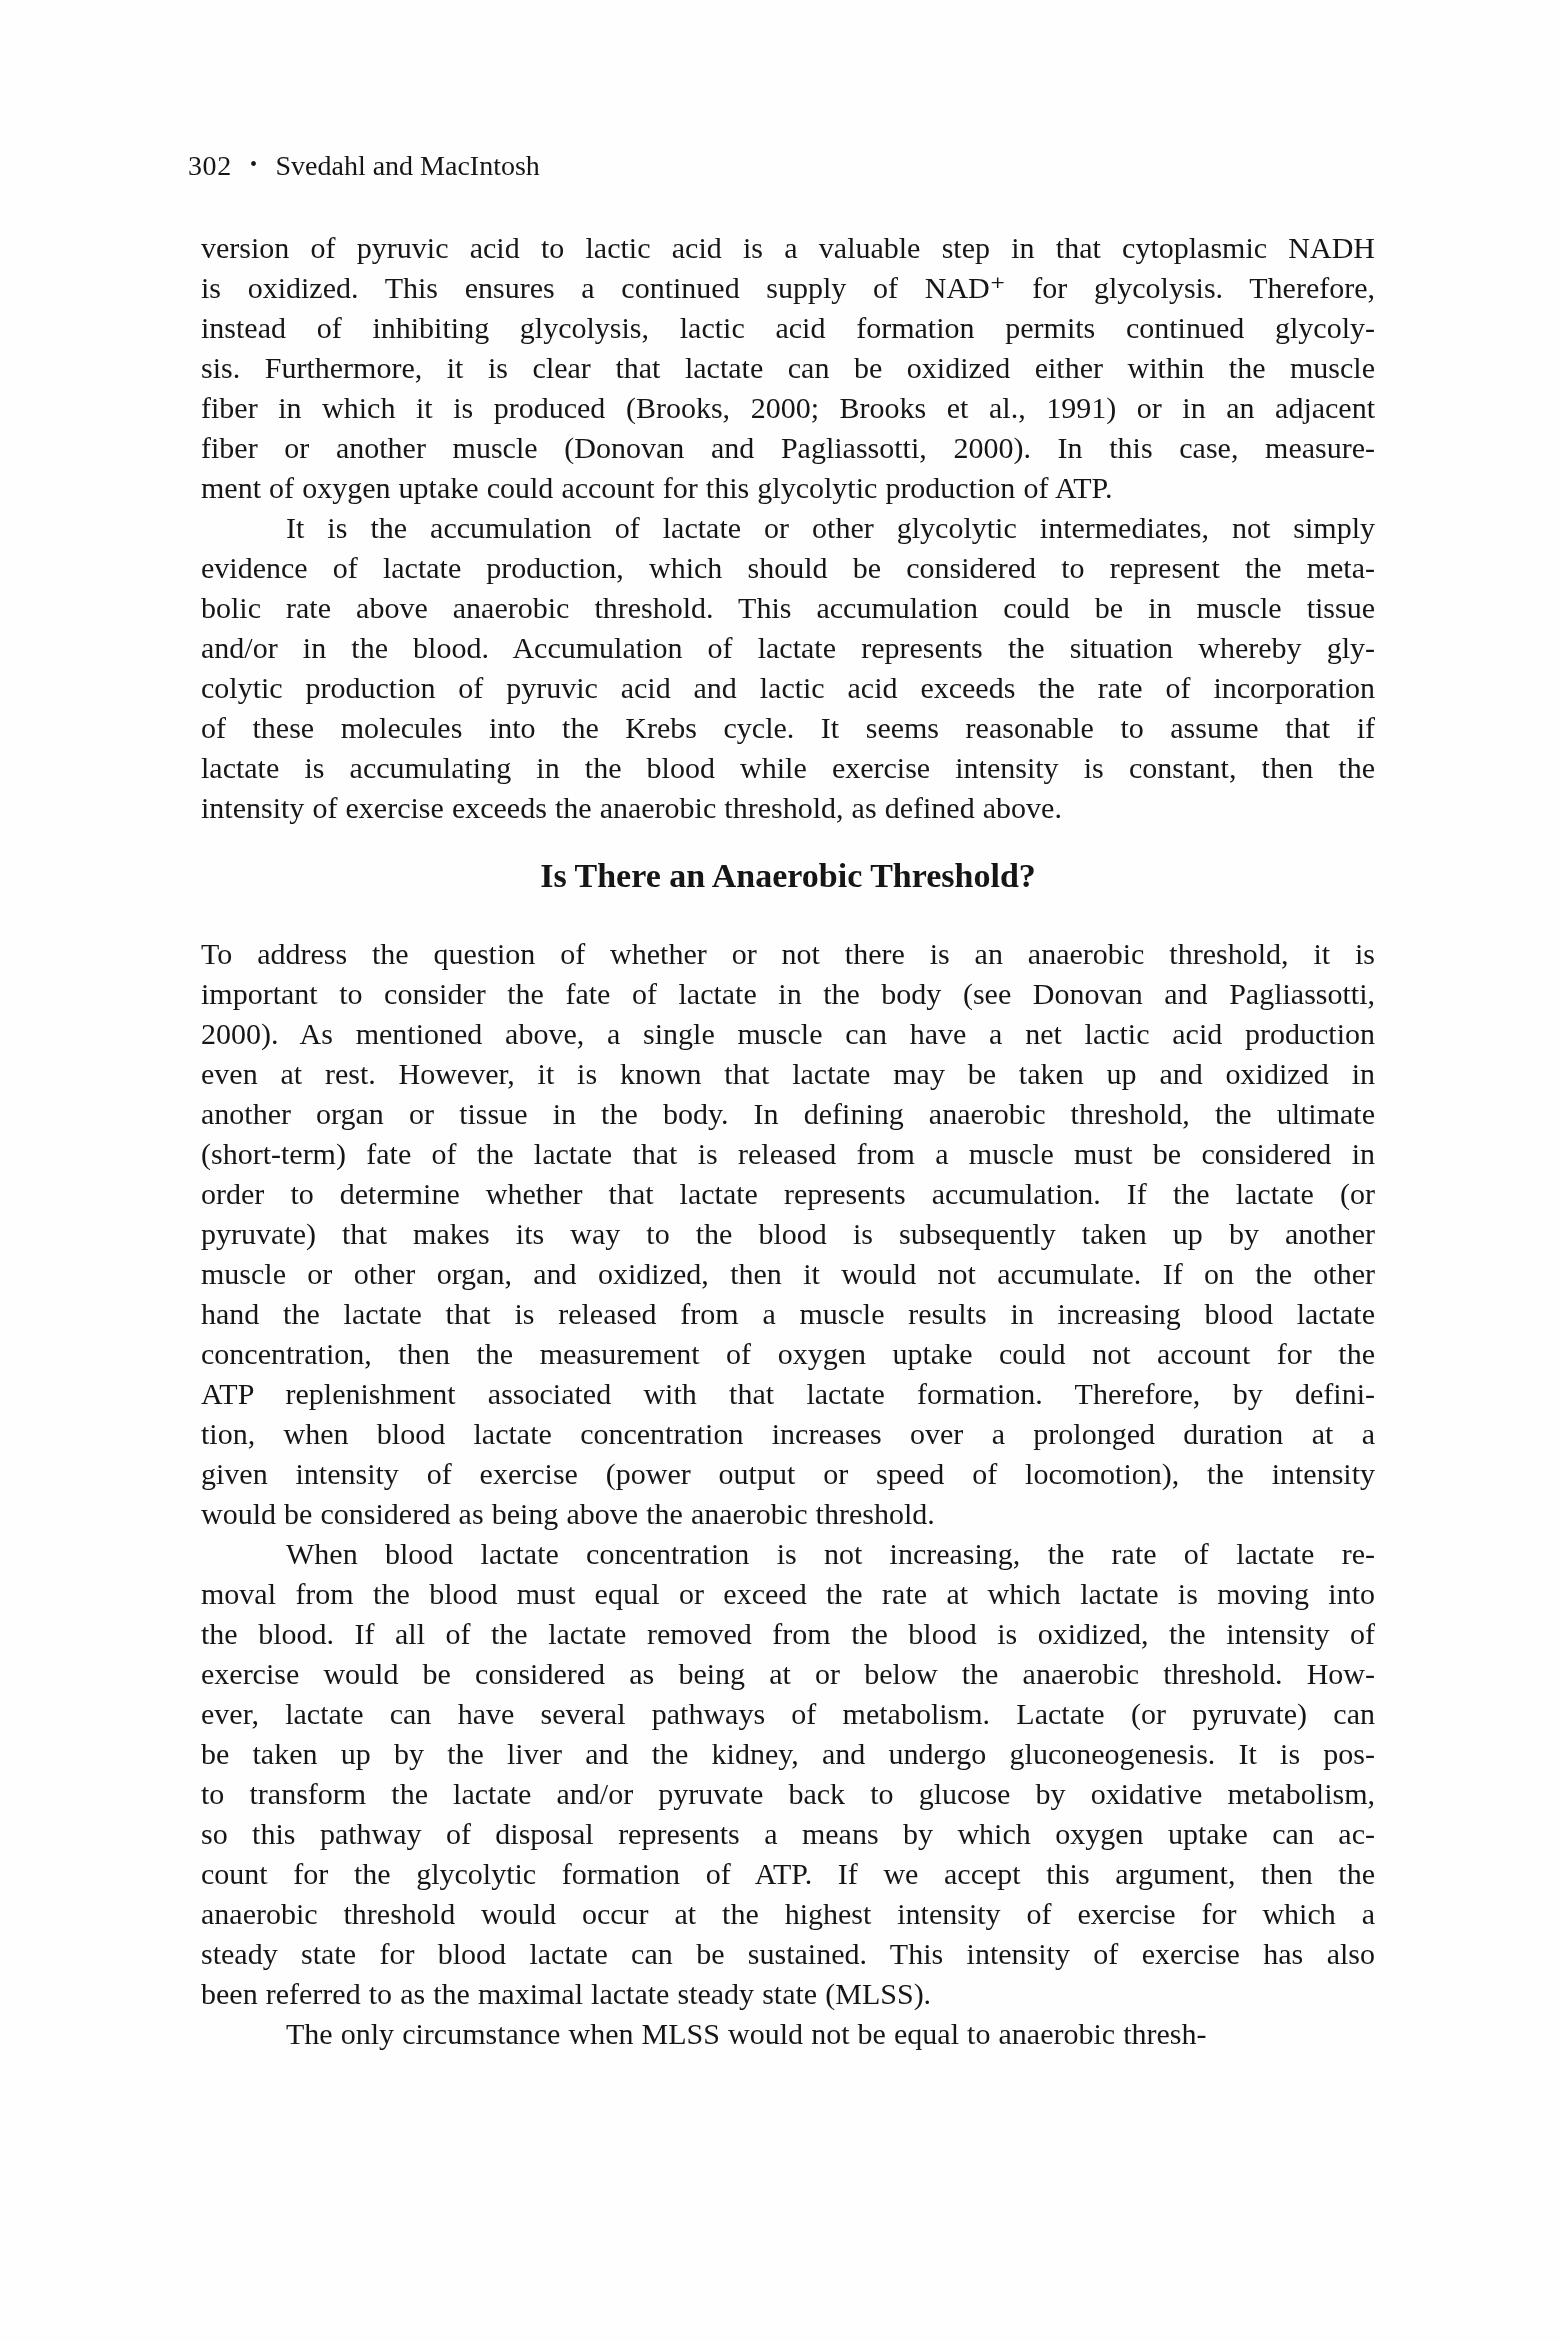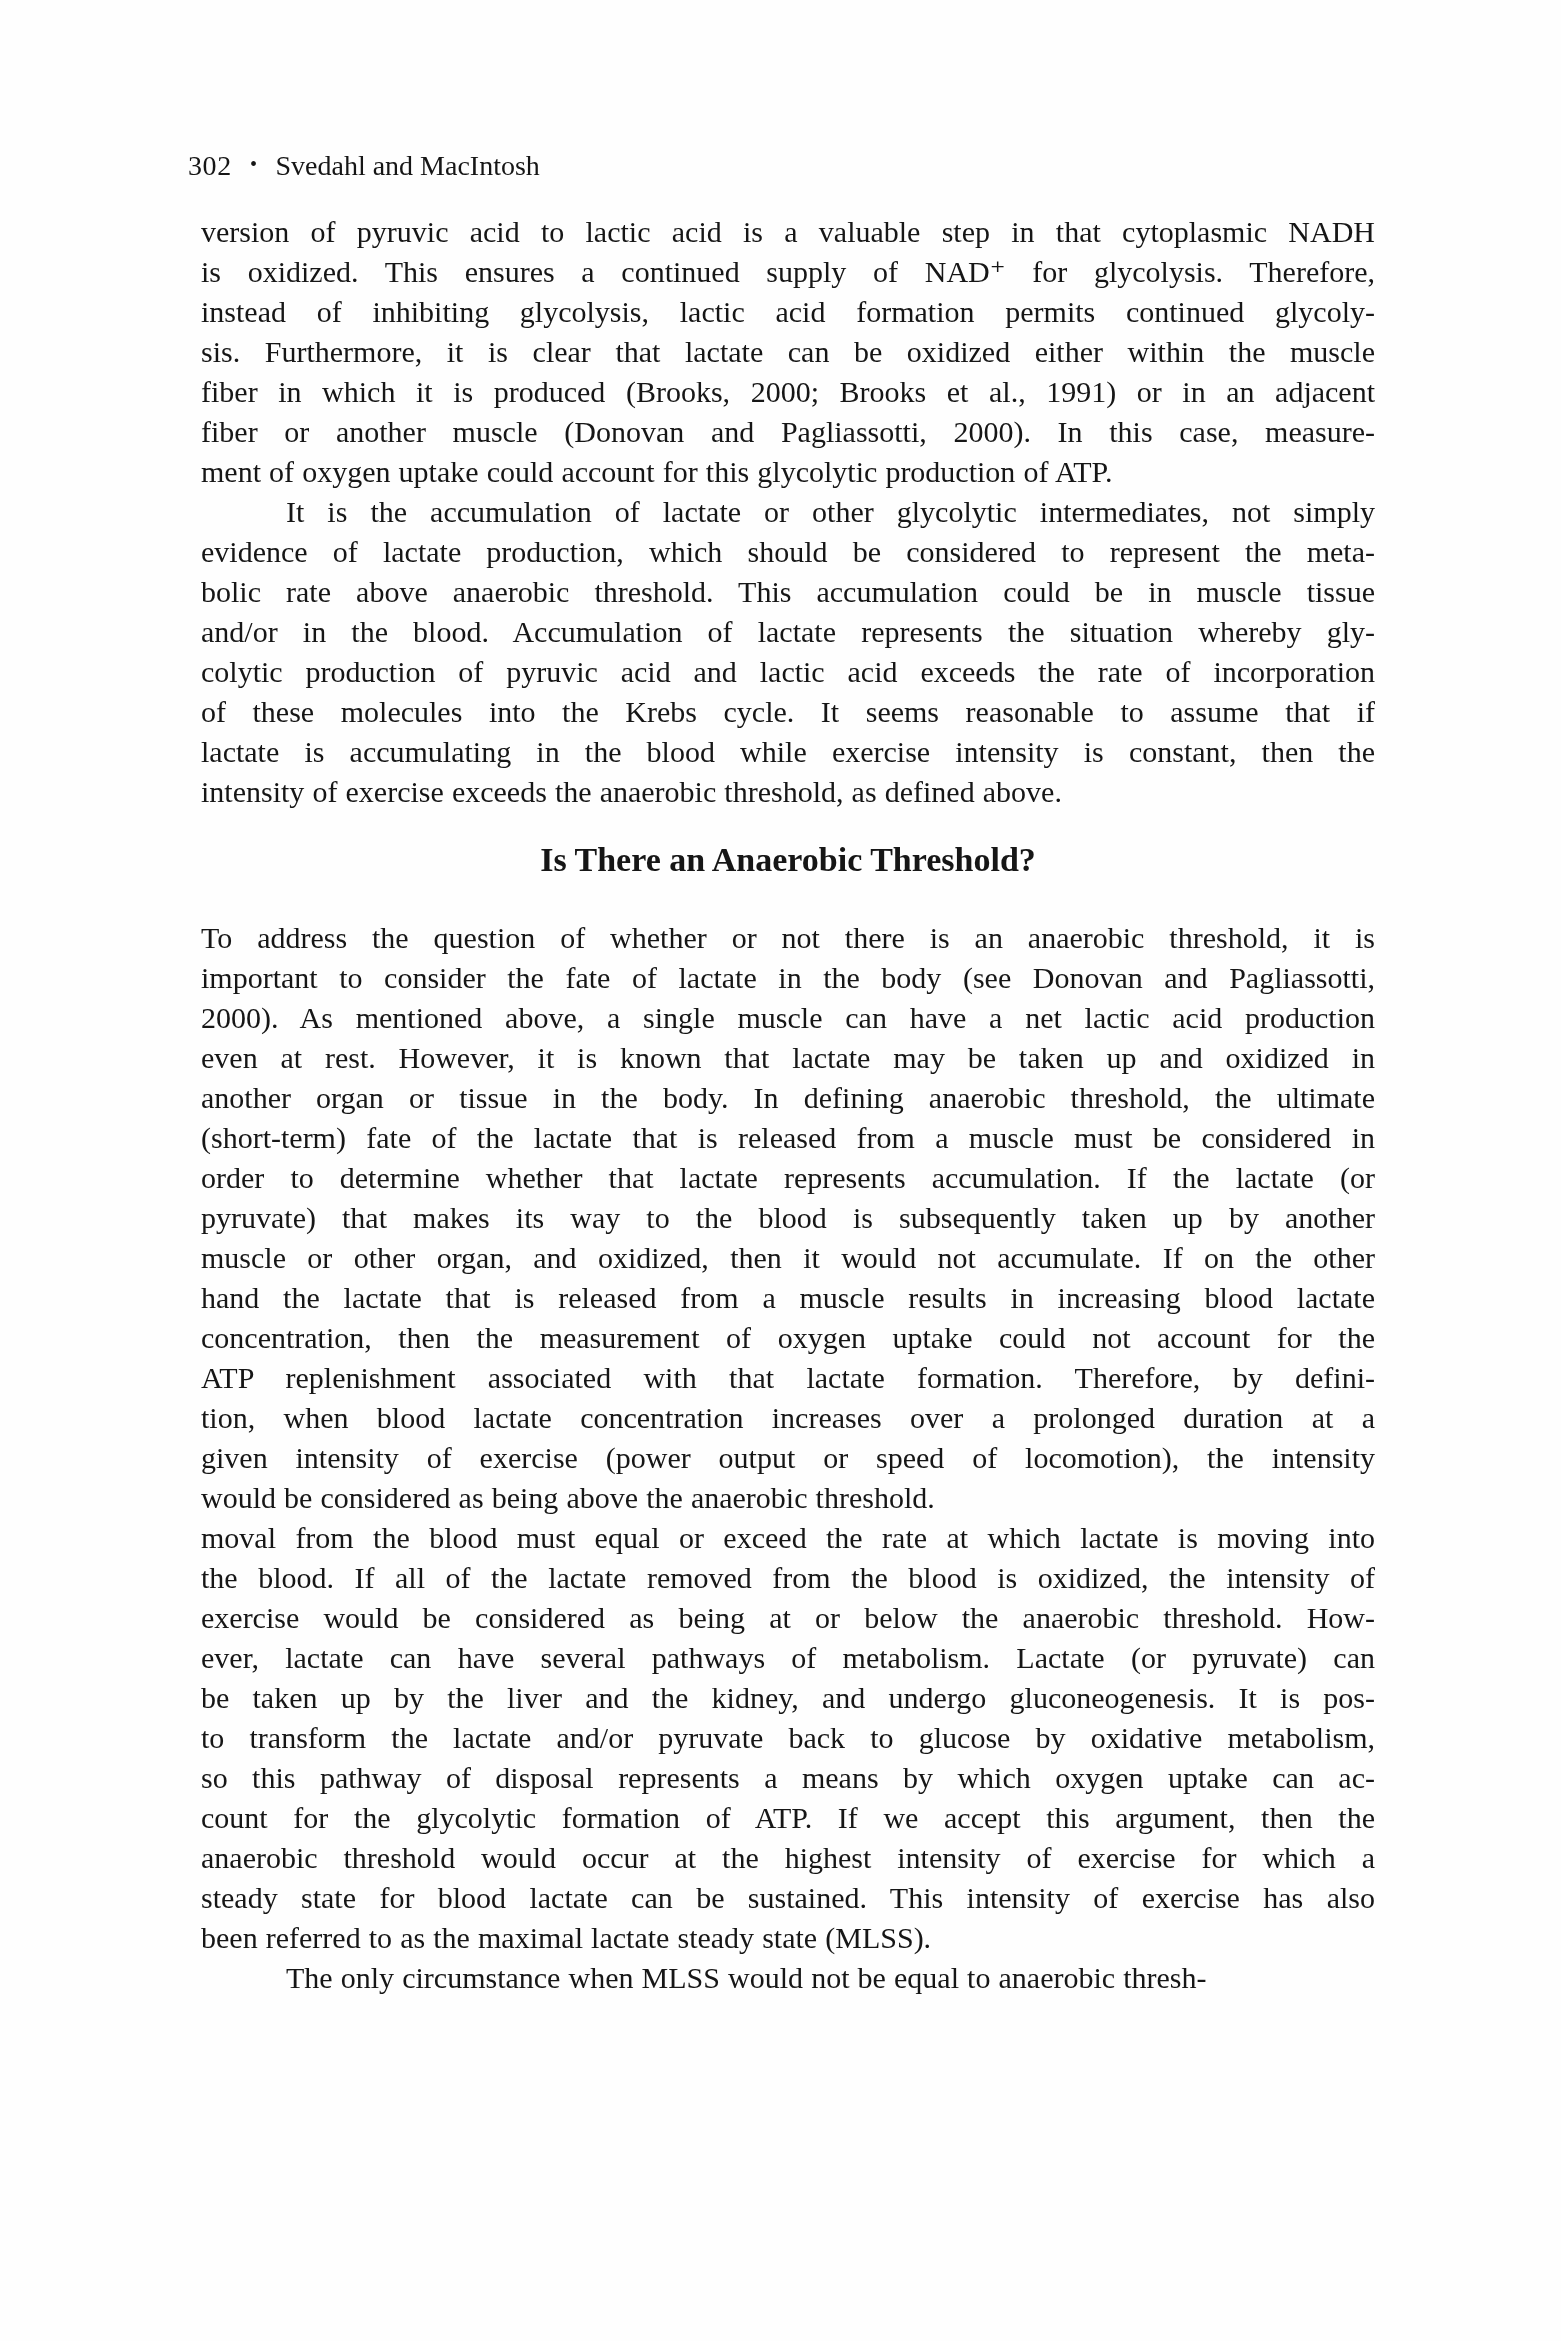--- a/index.html
+++ b/index.html
@@ -28,21 +28,21 @@
   .running-head .bullet {
     display: inline-block;
     margin: 0 18.3px;
     font-size: 0.72em;
     position: relative;
     top: -3.7px;
   }
   .body-block {
     position: absolute;
     left: 201px;
-    top: 212px;
+    top: 228px;
     width: 1174px;
   }
   .paragraph { margin: 0; padding: 0; }
   .line {
     font-size: 30px;
     line-height: 40px;
     text-align: justify;
     text-align-last: justify;
     -moz-text-align-last: justify;
     white-space: normal;
@@ -102,20 +102,21 @@
         <div class="line">pyruvate) that makes its way to the blood is subsequently taken up by another</div>
         <div class="line">muscle or other organ, and oxidized, then it would not accumulate. If on the other</div>
         <div class="line">hand the lactate that is released from a muscle results in increasing blood lactate</div>
         <div class="line">concentration, then the measurement of oxygen uptake could not account for the</div>
         <div class="line">ATP replenishment associated with that lactate formation. Therefore, by defini-</div>
         <div class="line">tion, when blood lactate concentration increases over a prolonged duration at a</div>
         <div class="line">given intensity of exercise (power output or speed of locomotion), the intensity</div>
         <div class="line last">would be considered as being above the anaerobic threshold.</div>
       </div>
       <div class="paragraph">
+        <div class="line indent">When blood lactate concentration is not increasing, the rate of lactate re-</div>
         <div class="line">moval from the blood must equal or exceed the rate at which lactate is moving into</div>
         <div class="line">the blood. If all of the lactate removed from the blood is oxidized, the intensity of</div>
         <div class="line">exercise would be considered as being at or below the anaerobic threshold. How-</div>
         <div class="line">ever, lactate can have several pathways of metabolism. Lactate (or pyruvate) can</div>
         <div class="line">be taken up by the liver and the kidney, and undergo gluconeogenesis. It is pos-</div>
         <div class="line">to transform the lactate and/or pyruvate back to glucose by oxidative metabolism,</div>
         <div class="line">so this pathway of disposal represents a means by which oxygen uptake can ac-</div>
         <div class="line">count for the glycolytic formation of ATP. If we accept this argument, then the</div>
         <div class="line">anaerobic threshold would occur at the highest intensity of exercise for which a</div>
         <div class="line">steady state for blood lactate can be sustained. This intensity of exercise has also</div>

